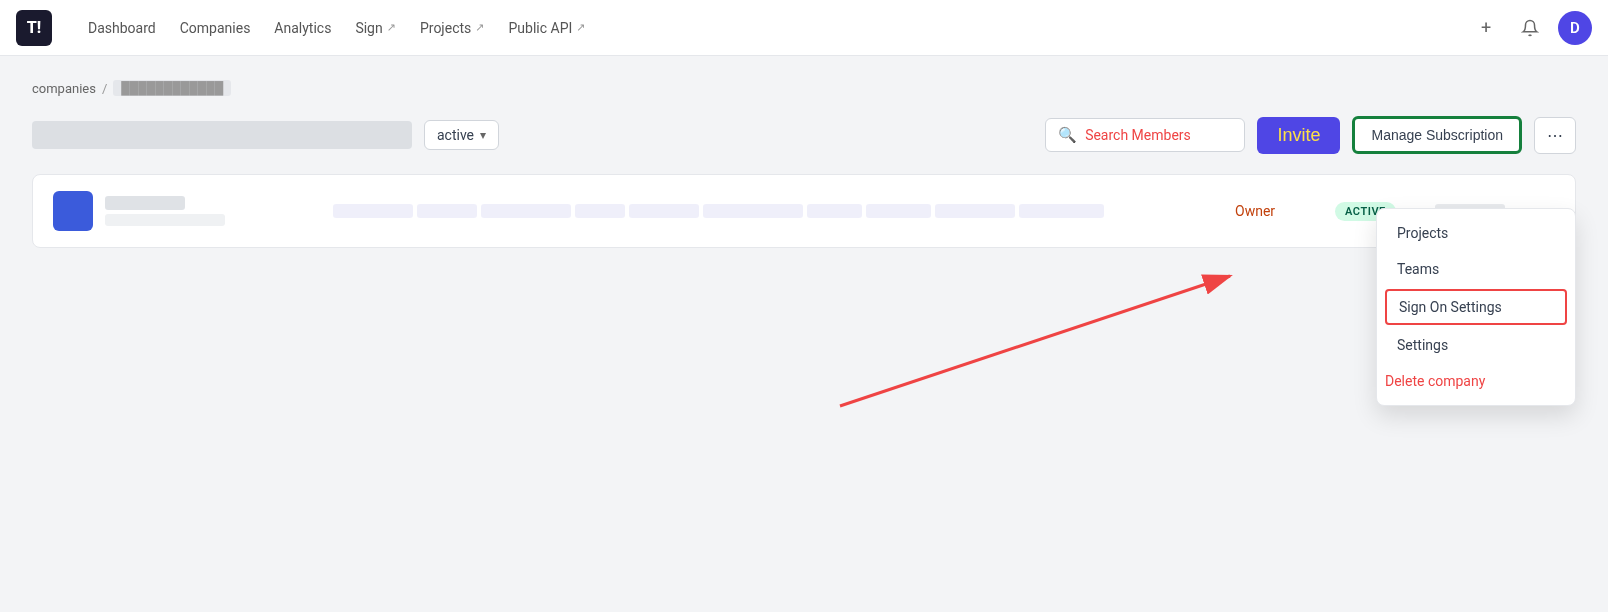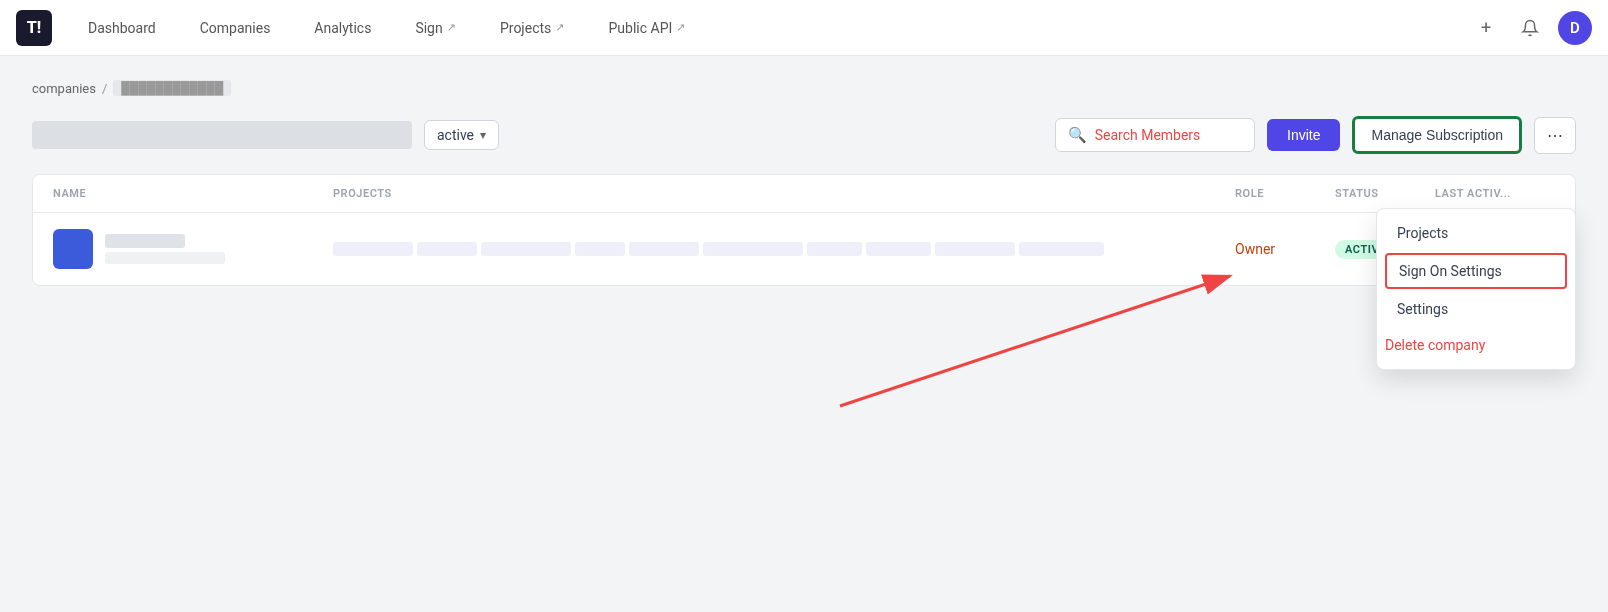--- a/index.html
+++ b/index.html
@@ -33,21 +33,21 @@
       justify-content: center;
       color: #fff;
       font-weight: 800;
       font-size: 16px;
       margin-right: 16px;
       flex-shrink: 0;
     }
     .nav-links {
       display: flex;
       align-items: center;
-      gap: 20px;
+      gap: 0;
       flex: 1;
     }
     .nav-link {
       padding: 6px 12px;
       color: #555;
       text-decoration: none;
       border-radius: 4px;
       font-size: 14px;
       display: flex;
       align-items: center;
@@ -158,25 +158,25 @@
       padding: 7px 12px;
       background: #fff;
       width: 200px;
       color: #9ca3af;
       font-size: 14px;
     }
     .search-icon { color: #9ca3af; font-size: 15px; }
 
     .btn-invite {
       background: #4f46e5;
-      color: #ffffff;
+      color: #fde047;
       border: none;
       border-radius: 6px;
       padding: 8px 20px;
-      font-size: 14px;
+      font-size: 18px;
       font-weight: 500;
       cursor: pointer;
     }
 
     .btn-manage {
       background: #fff;
       color: #374151;
       border: 3px solid #15803d;
       border-radius: 6px;
       padding: 8px 16px;
@@ -380,27 +380,20 @@
     <div class="search-box">
       <span class="search-icon">🔍</span>
       <span style="color:#ef4444;">Search Members</span>
     </div>
     <button class="btn-invite">Invite</button>
     <button class="btn-manage">Manage Subscription</button>
     <button class="btn-more">⋯</button>
   </div>
 
   <div class="table-container">
-    <div class="table-header">
-      <div class="table-header-cell">NAME</div>
-      <div class="table-header-cell">PROJECTS</div>
-      <div class="table-header-cell">ROLE</div>
-      <div class="table-header-cell">STATUS</div>
-      <div class="table-header-cell">LAST ACTIV...</div>
-    </div>
     <div class="table-row">
       <div class="member-cell">
         <div class="member-avatar"></div>
         <div class="member-info">
           <div class="member-name-blur"></div>
           <div class="member-email-blur"></div>
         </div>
       </div>
       <div class="projects-cell">
         <div class="project-tag" style="width:80px;"></div>
@@ -419,20 +412,21 @@
         <span class="status-badge">ACTIVE</span>
       </div>
       <div>
         <div class="last-active-blur"></div>
       </div>
     </div>
   </div>
 
   <div class="dropdown-menu">
     <a class="dropdown-item">Projects</a>
+    <a class="dropdown-item">Teams</a>
     <a class="dropdown-item active-item">Sign On Settings</a>
     <a class="dropdown-item">Settings</a>
     <a class="dropdown-item delete-item">Delete company</a>
   </div>
 
   <svg class="arrow-overlay" viewBox="0 0 900 200" xmlns="http://www.w3.org/2000/svg">
     <defs>
       <marker id="arrowhead" markerWidth="10" markerHeight="7" refX="9" refY="3.5" orient="auto">
         <polygon points="0 0, 10 3.5, 0 7" fill="#ef4444"></polygon>
       </marker>

